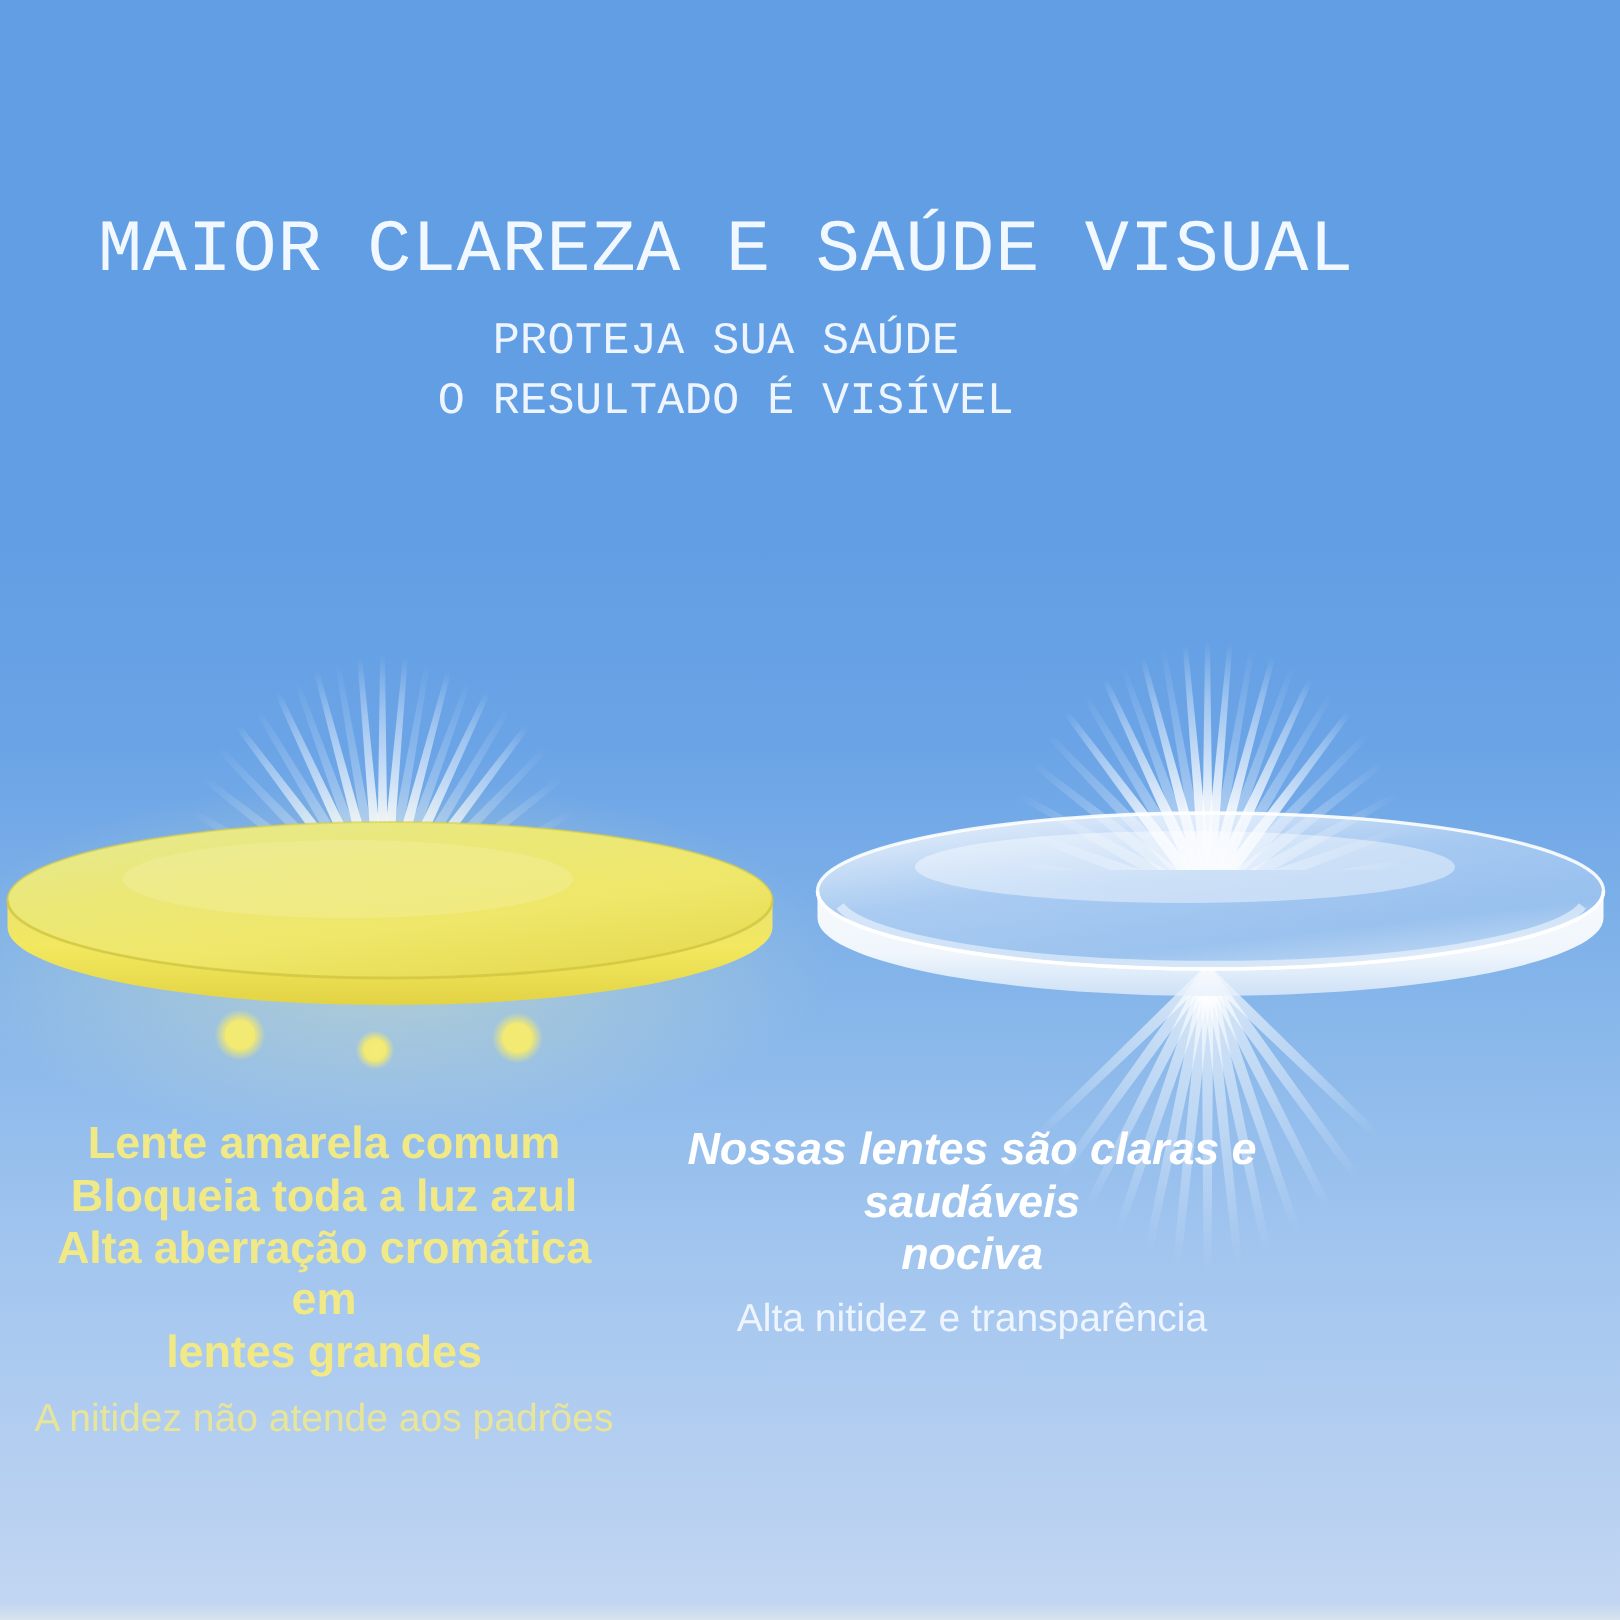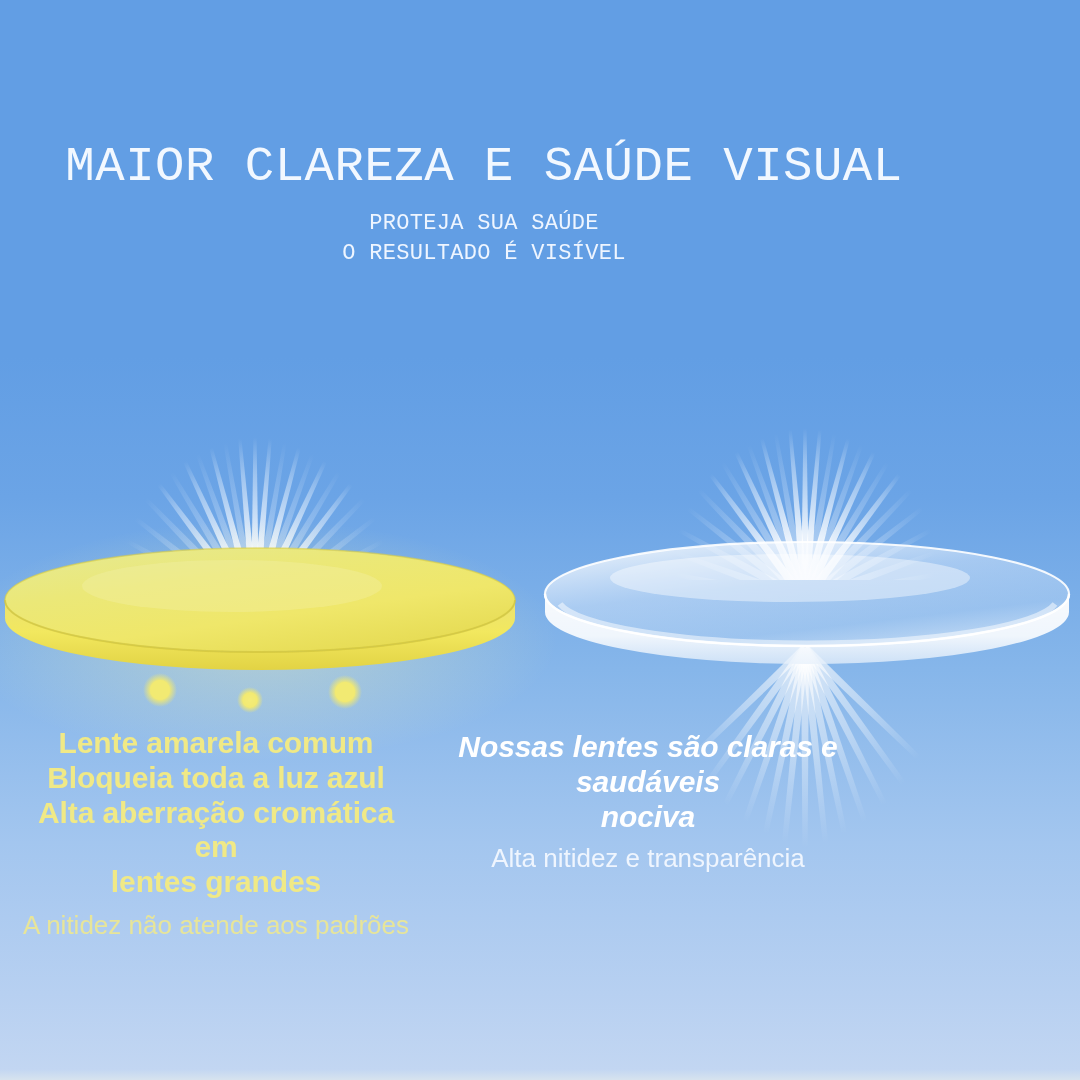--- a/index.html
+++ b/index.html
@@ -37,35 +37,35 @@
   }
   .title {
     margin-top:142px;
     font-size:49px;
     font-weight:300;
     letter-spacing:0.5px;
     color:#f2f8ff;
     line-height:1.05;
   }
   .sub {
-    font-size:22px;
+    font-size:30px;
     font-weight:300;
     letter-spacing:0.3px;
     color:#eef5ff;
     line-height:1.33;
     text-align:center;
   }
   .sub.first { margin-top:16px; }
 
   
   .lens-layer { position:absolute; left:0; top:0; width:1080px; height:1080px; z-index:4; }
 
   
   .captions {
-    position:absolute; left:0; top:726px; width:864px; height:300px;
+    position:absolute; left:0; top:746px; width:864px; height:300px;
     display:flex; z-index:7;
   }
   .col { width:50%; text-align:center; padding:0 14px; }
 
   .cap-line {
     font-size:30px;
     font-weight:bold;
     line-height:1.16;
     letter-spacing:-0.1px;
   }

